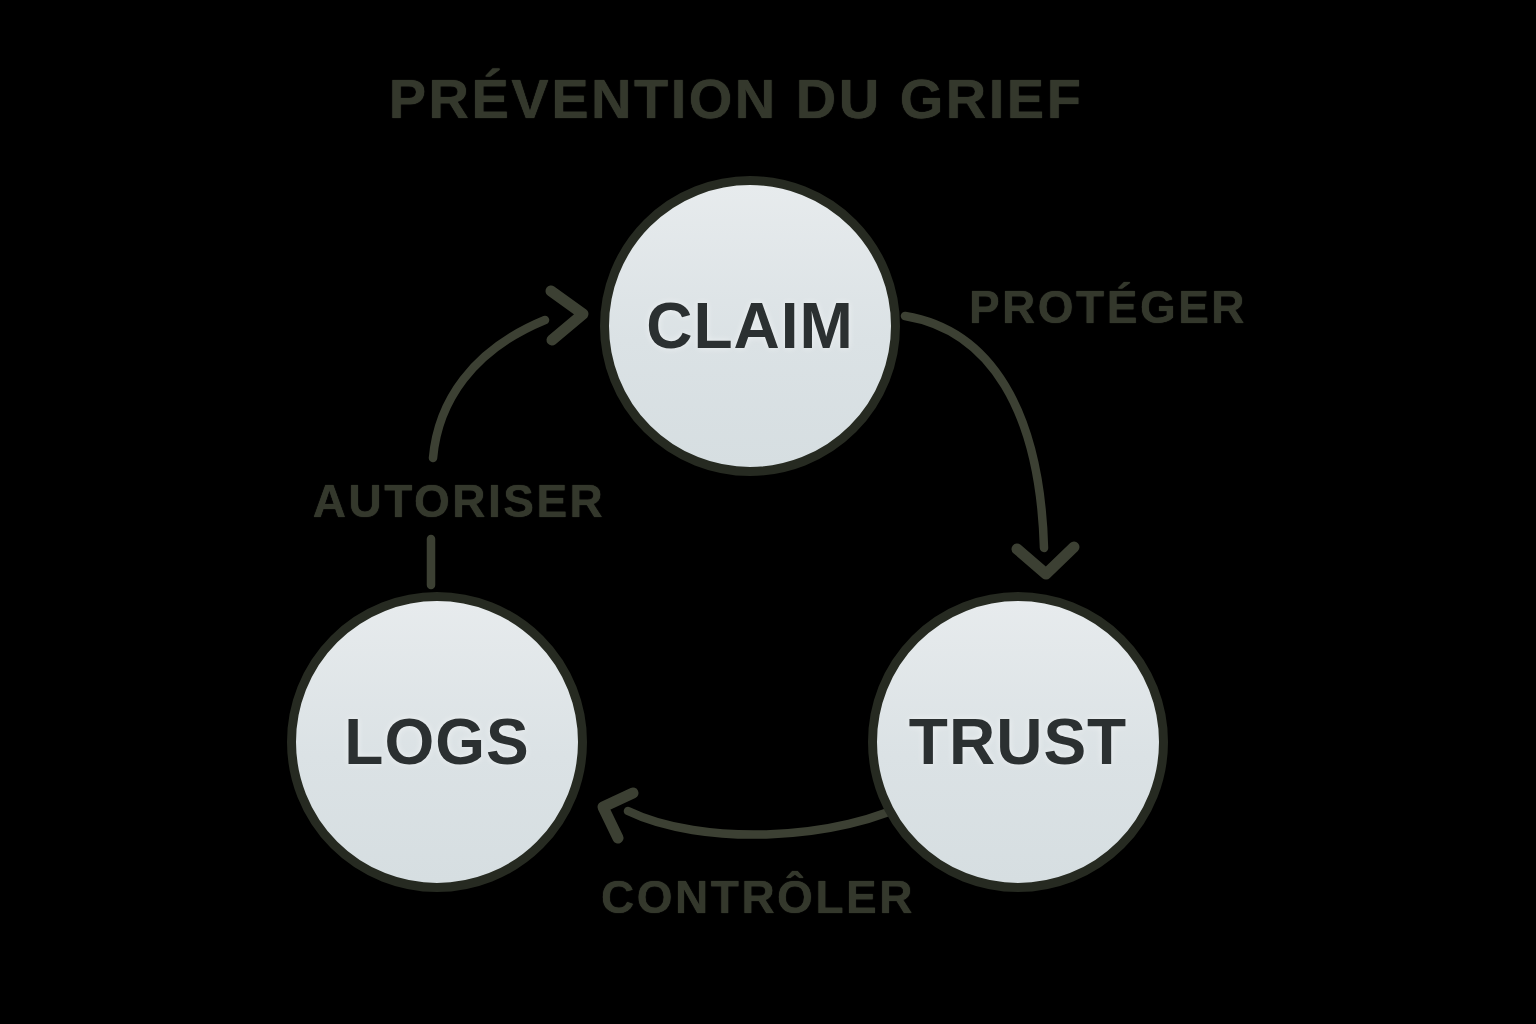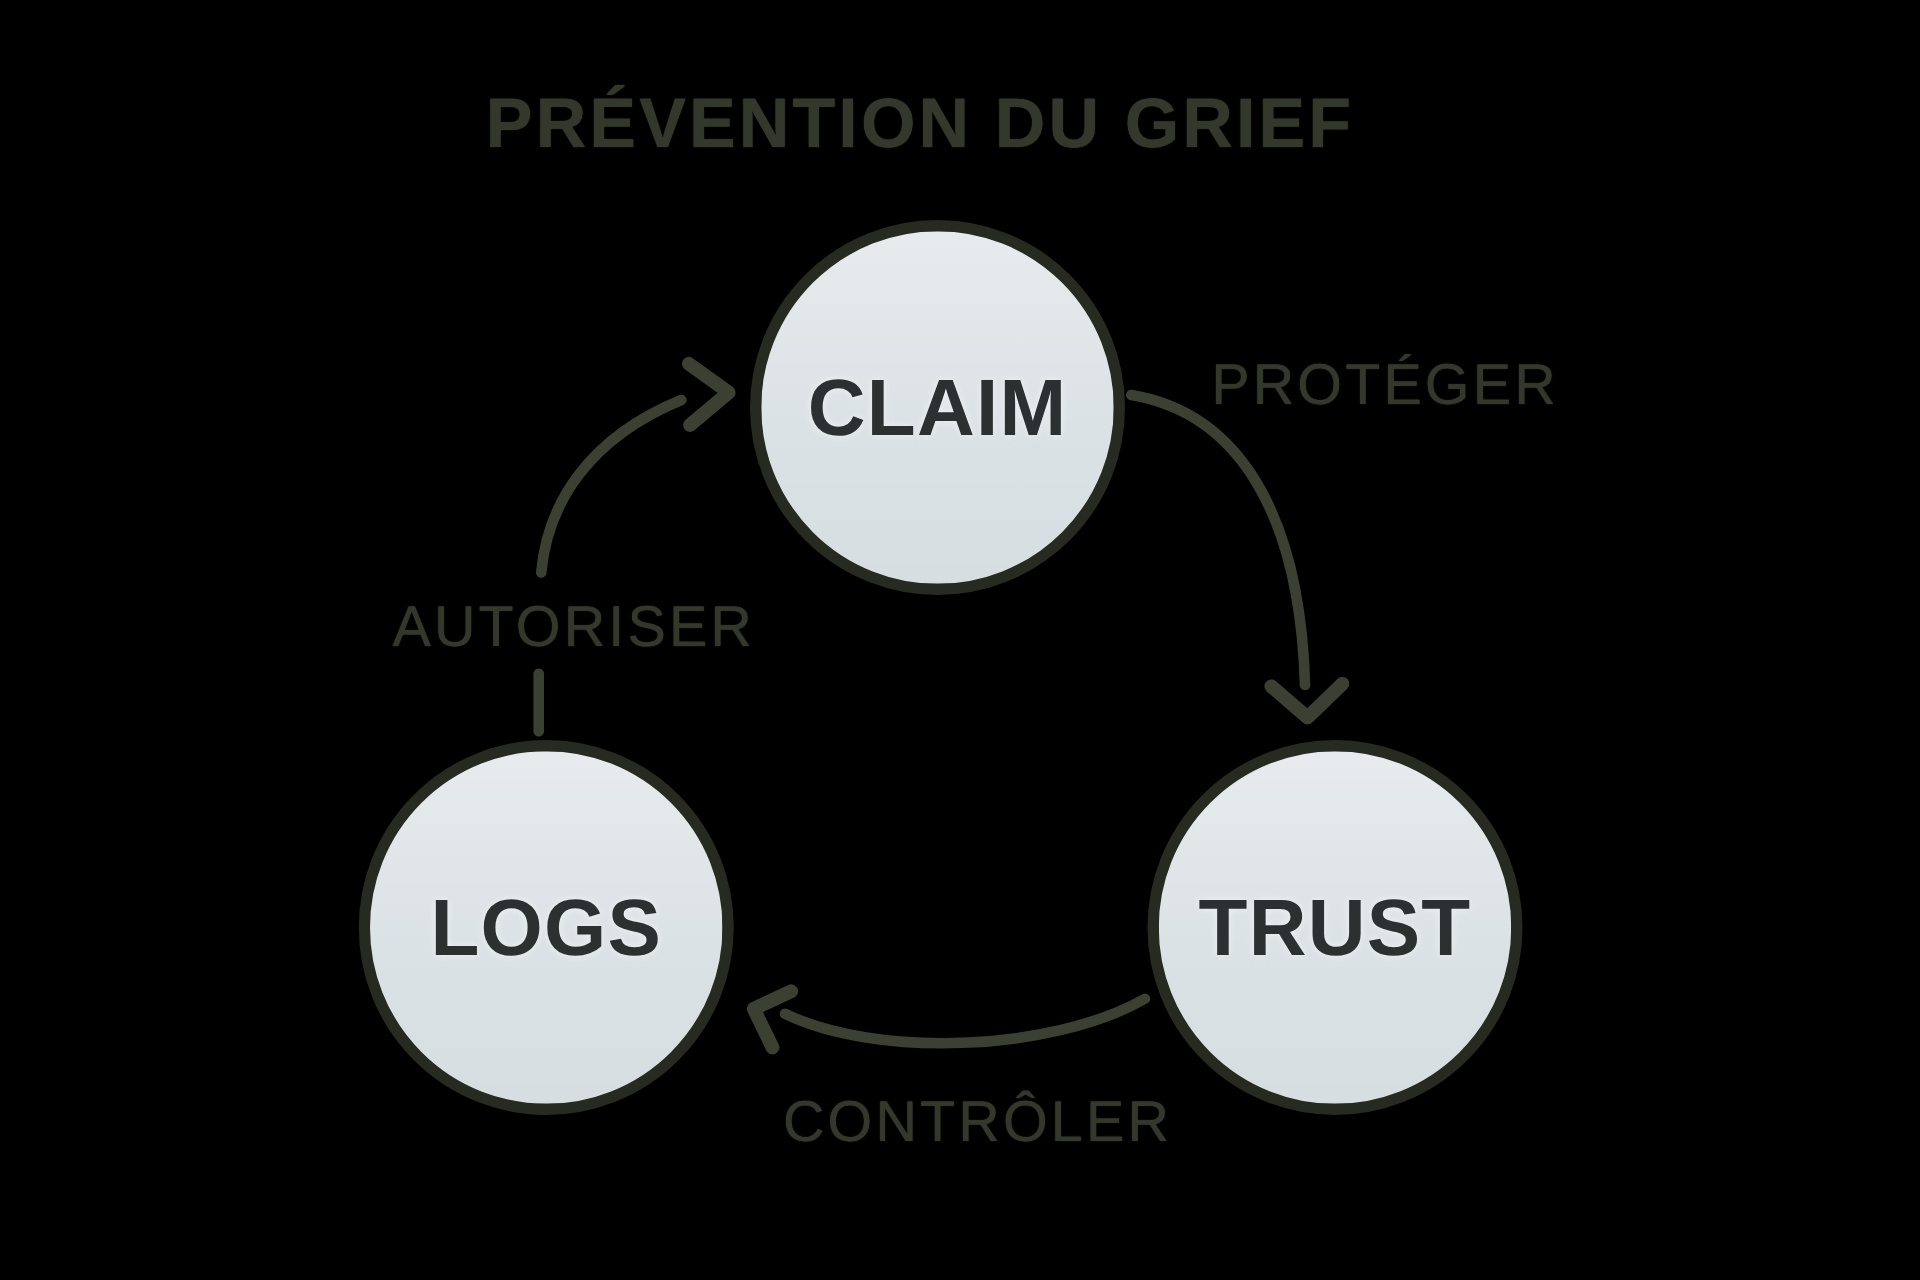--- a/index.html
+++ b/index.html
@@ -50,43 +50,43 @@
     height: 300px;
     box-sizing: border-box;
     border: 9px solid #262a21;
     border-radius: 50%;
     background: linear-gradient(180deg, #e7ebed 0%, #dbe2e5 55%, #d6dee1 100%);
     display: flex;
     align-items: center;
     justify-content: center;
   }
   .node-claim { left: 600px; top: 176px; }
-  .node-trust { left: 918px; top: 592px; }
+  .node-trust { left: 868px; top: 592px; }
   .node-logs  { left: 287px; top: 592px; }
   .node-label {
     font-size: 64px;
     font-weight: bold;
     letter-spacing: 1px;
     color: #2b3031;
     text-shadow: 0 0 7px rgba(255,255,255,0.55);
     white-space: nowrap;
   }
   .edge-label {
     position: absolute;
     transform: translate(-50%, -50%);
     font-size: 46px;
-    font-weight: normal;
+    font-weight: bold;
     letter-spacing: 2.5px;
     color: #34382c;
     white-space: nowrap;
     text-shadow: 0 0 1px #43463a;
   }
   .edge-label-proteger  { left: 1108px; top: 307px; }
   .edge-label-autoriser { left: 459px;  top: 501px; text-align: right; }
-  .edge-label-controler { left: 758px;  top: 897px; margin-left: 24px; }
+  .edge-label-controler { left: 758px;  top: 897px; }
 </style>
 </head>
 <body>
 
 <div class="canvas">
 
   <div class="diagram-title">PRÉVENTION DU GRIEF</div>
 
   <svg class="arrows-svg" viewBox="0 0 1536 1024">
 

